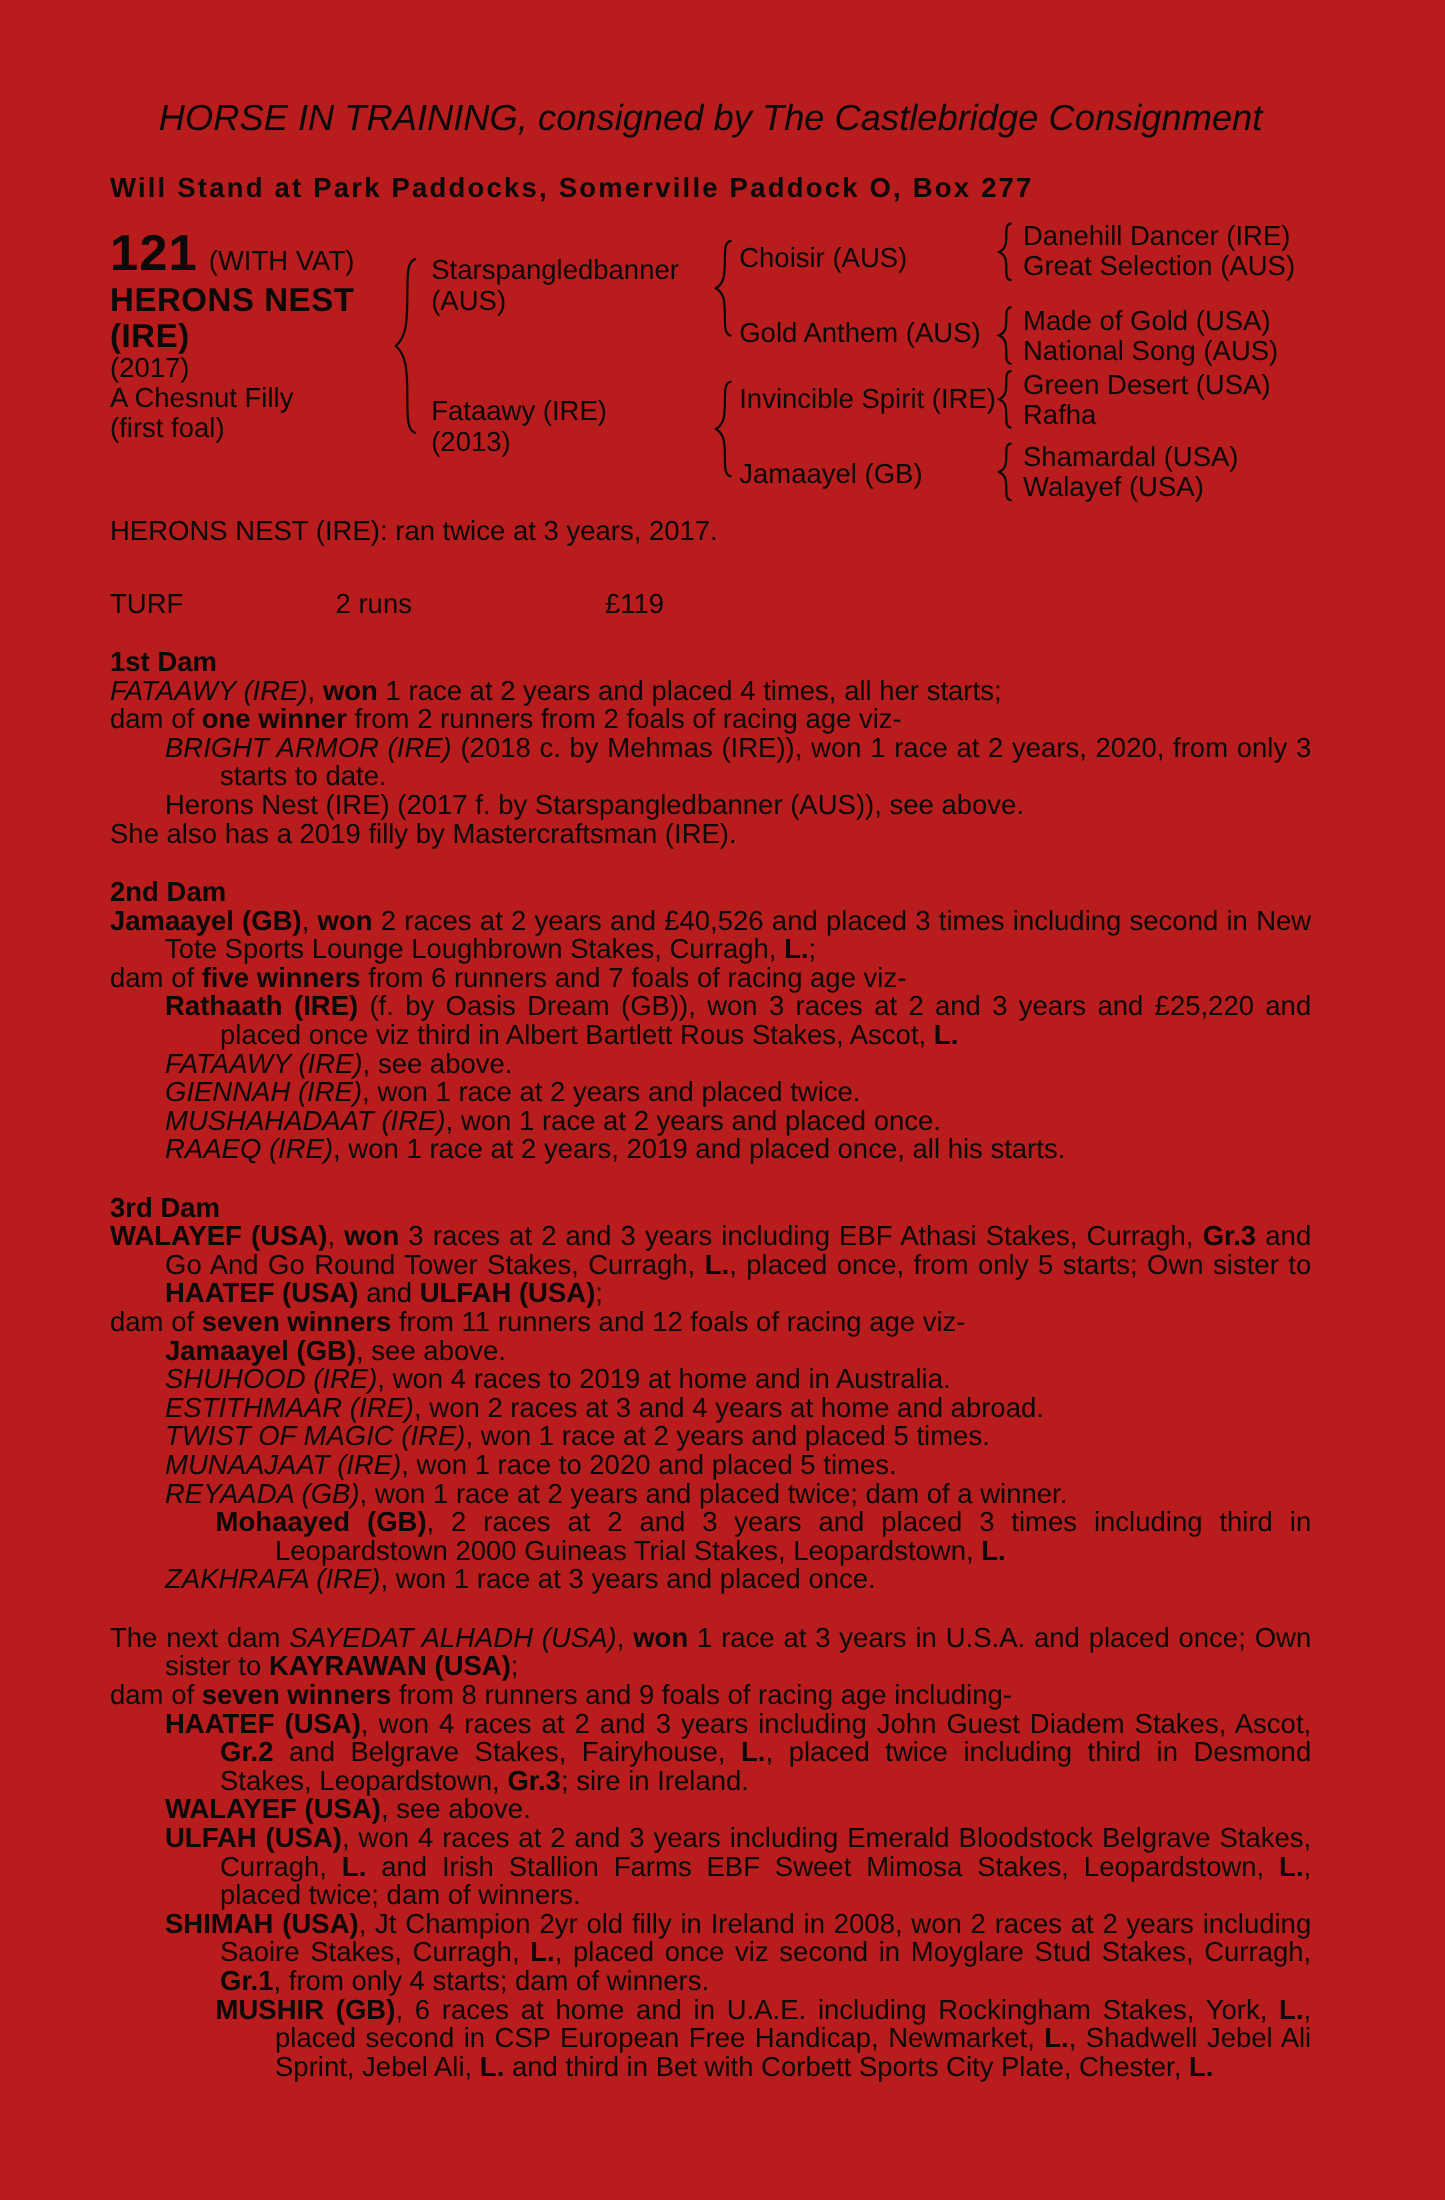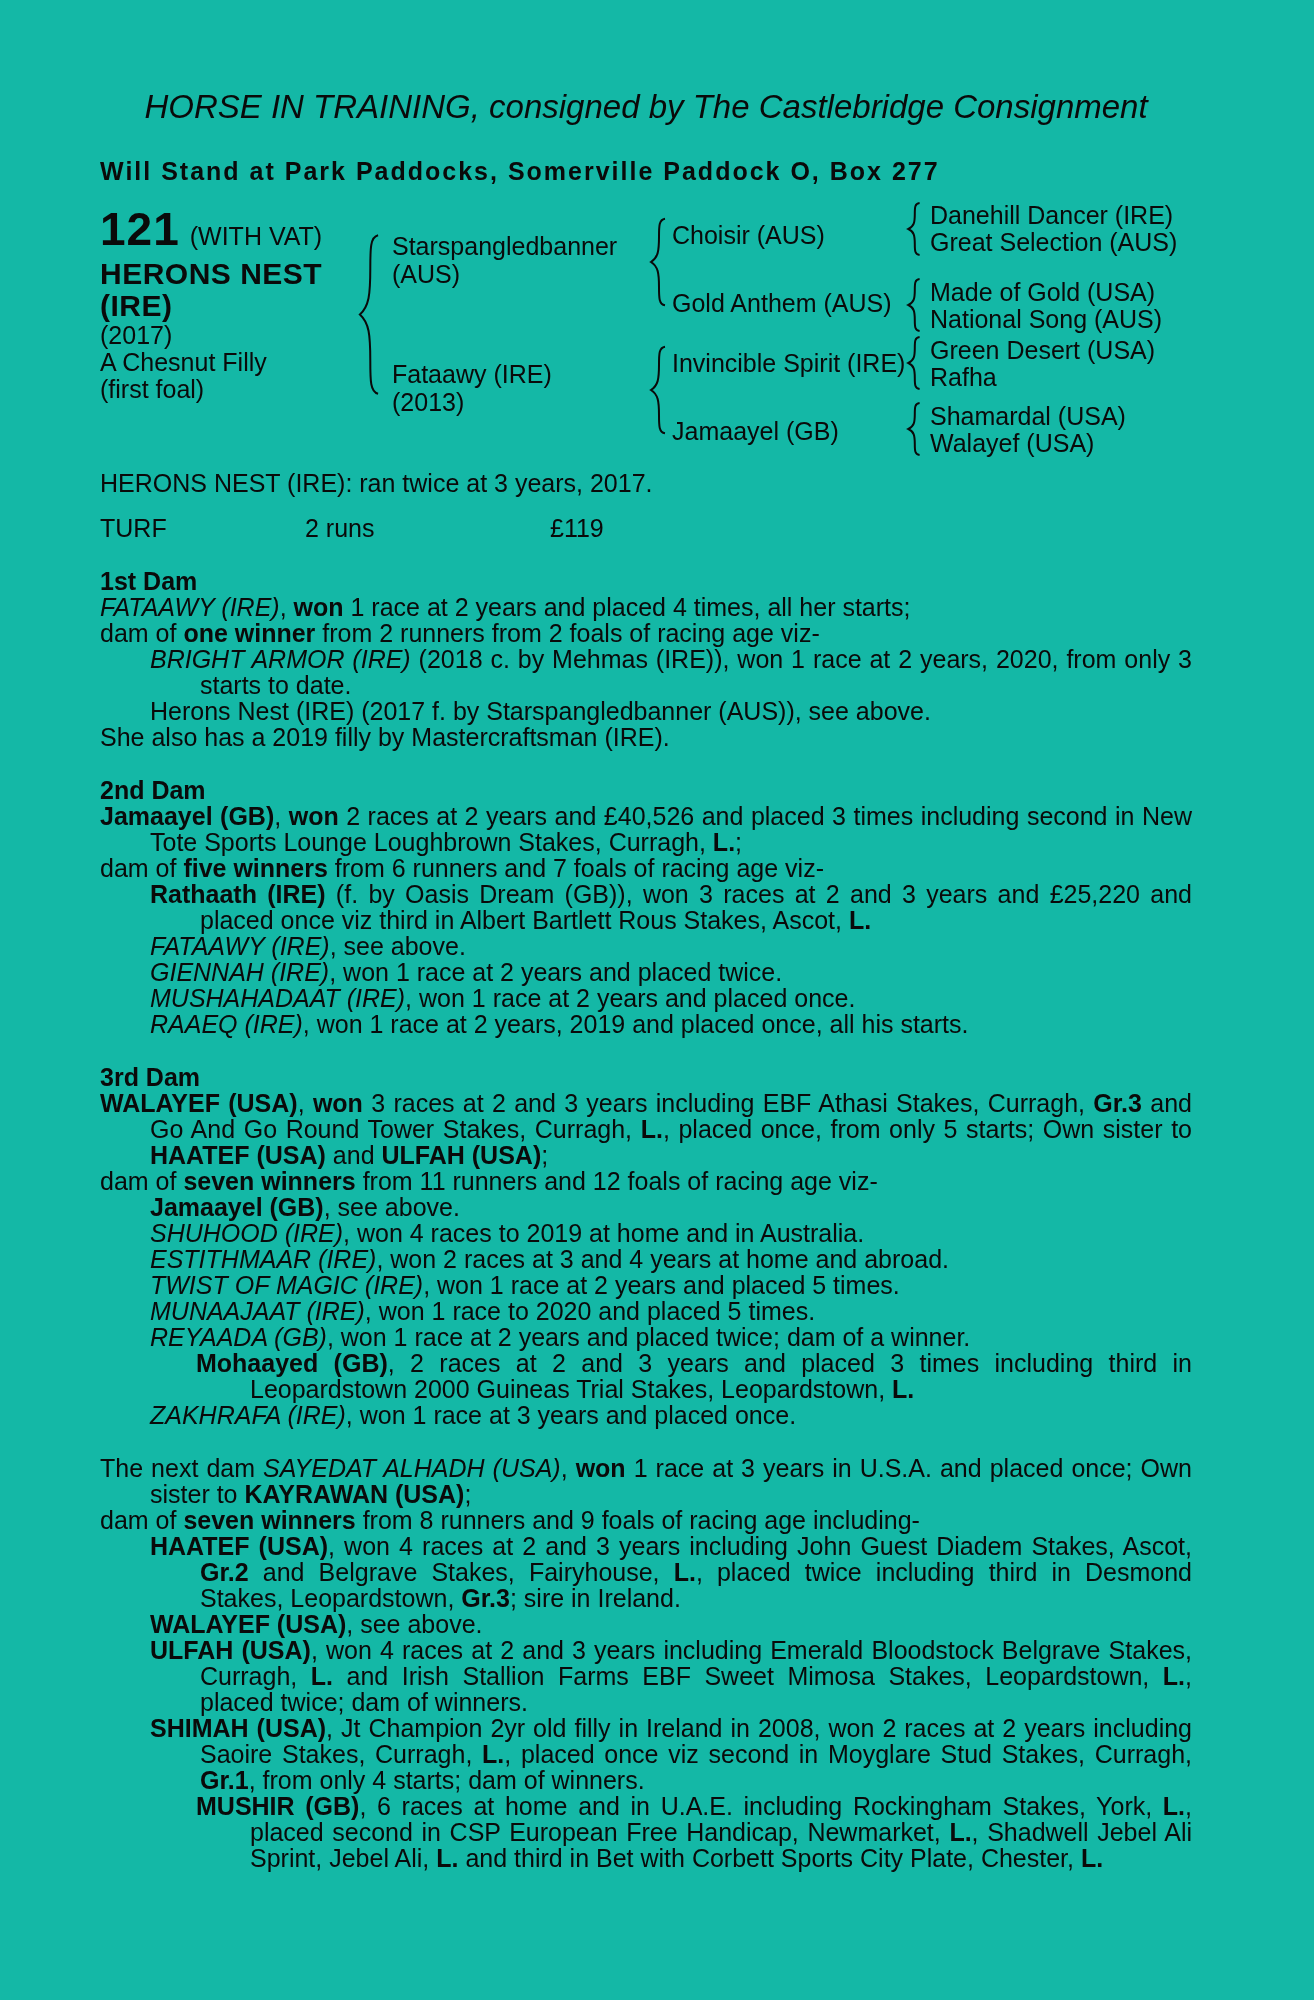--- a/index.html
+++ b/index.html
@@ -1,20 +1,20 @@
 <!DOCTYPE html>
 <html><head>
 <meta charset="utf-8">
 <style>
   html,body{margin:0;padding:0;background:#e8e8e8;}
   .page{
     position:relative;
     width:1314px;height:2000px;
     margin:0 auto;
-    background:#14b8a6;
+    background:#b91c1c;
     color:#0a0a0a;
     font-family:"Liberation Sans", sans-serif;
     font-size:25px;
     line-height:26px;
     box-sizing:border-box;
     padding:88px 122px 0 100px;
     overflow:hidden;
   }
   .title{
     font-style:italic;
@@ -38,21 +38,21 @@
   .vat{font-size:25px;}
   .horse-name{font-weight:bold;font-size:30px;line-height:32px;margin-top:6px;letter-spacing:.5px;}
   .lot-detail{font-size:25px;line-height:27px;}
   .brace{position:absolute;}
   .brace svg{width:100%;height:100%;display:block;}
   .gen1-name{position:absolute;left:292px;font-size:25px;line-height:28px;white-space:nowrap;}
   .gen2-name{position:absolute;left:572px;font-size:25px;line-height:27px;white-space:nowrap;}
   .gen3-pair{position:absolute;left:830px;font-size:25px;line-height:27px;white-space:nowrap;}
   
   .race-summary{margin-top:16px;}
-  .turf-row{margin-top:19px;display:flex;}
+  .turf-row{margin-top:40px;display:flex;}
   .turf-row .c1{width:205px;}
   .turf-row .c2{width:245px;}
   
   .section{margin-top:27px;}
   .section-heading{font-weight:bold;}
   .para{margin:0;text-align:justify;}
   .para.dam{padding-left:50px;text-indent:-50px;}
   .para.prog1{padding-left:100px;text-indent:-50px;}
   .para.prog2{padding-left:150px;text-indent:-54px;}
   .b{font-weight:bold;}

